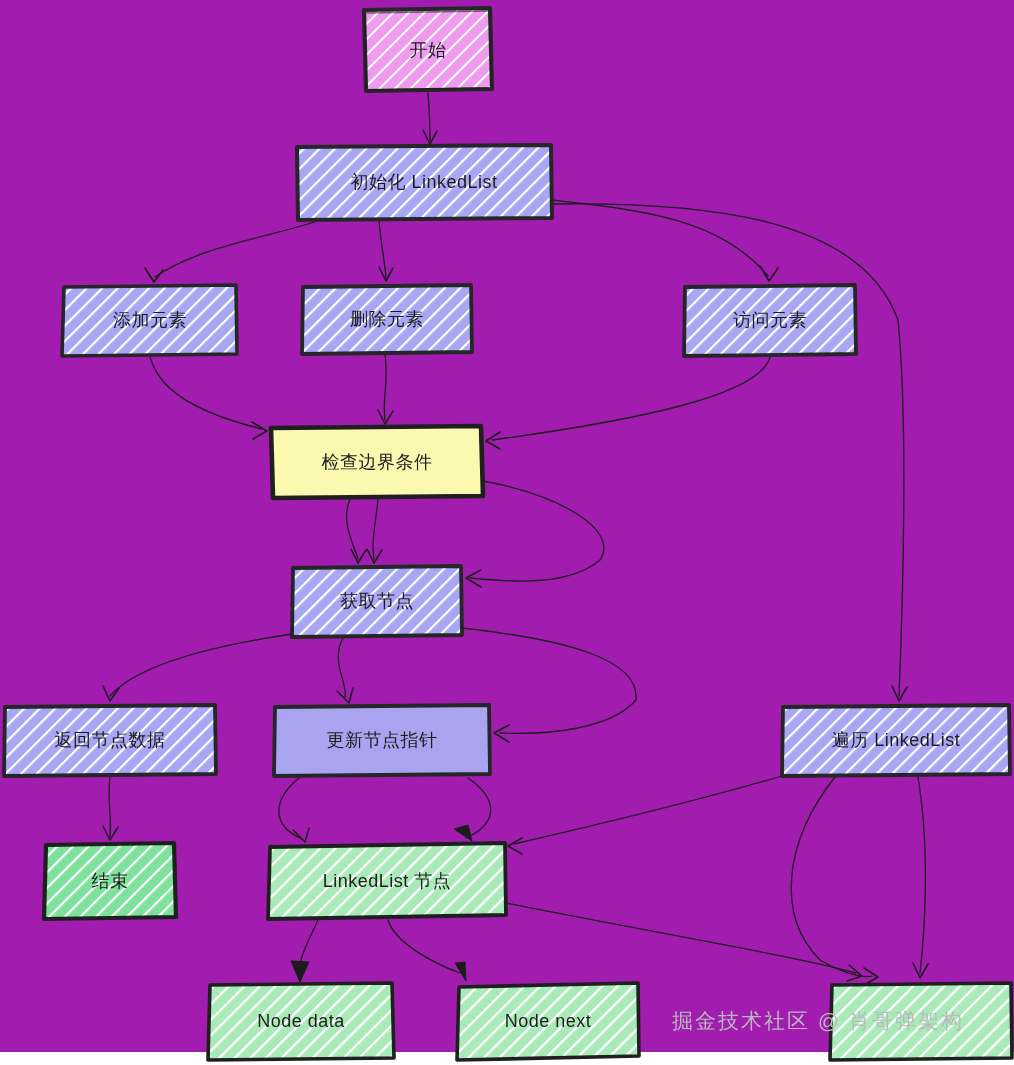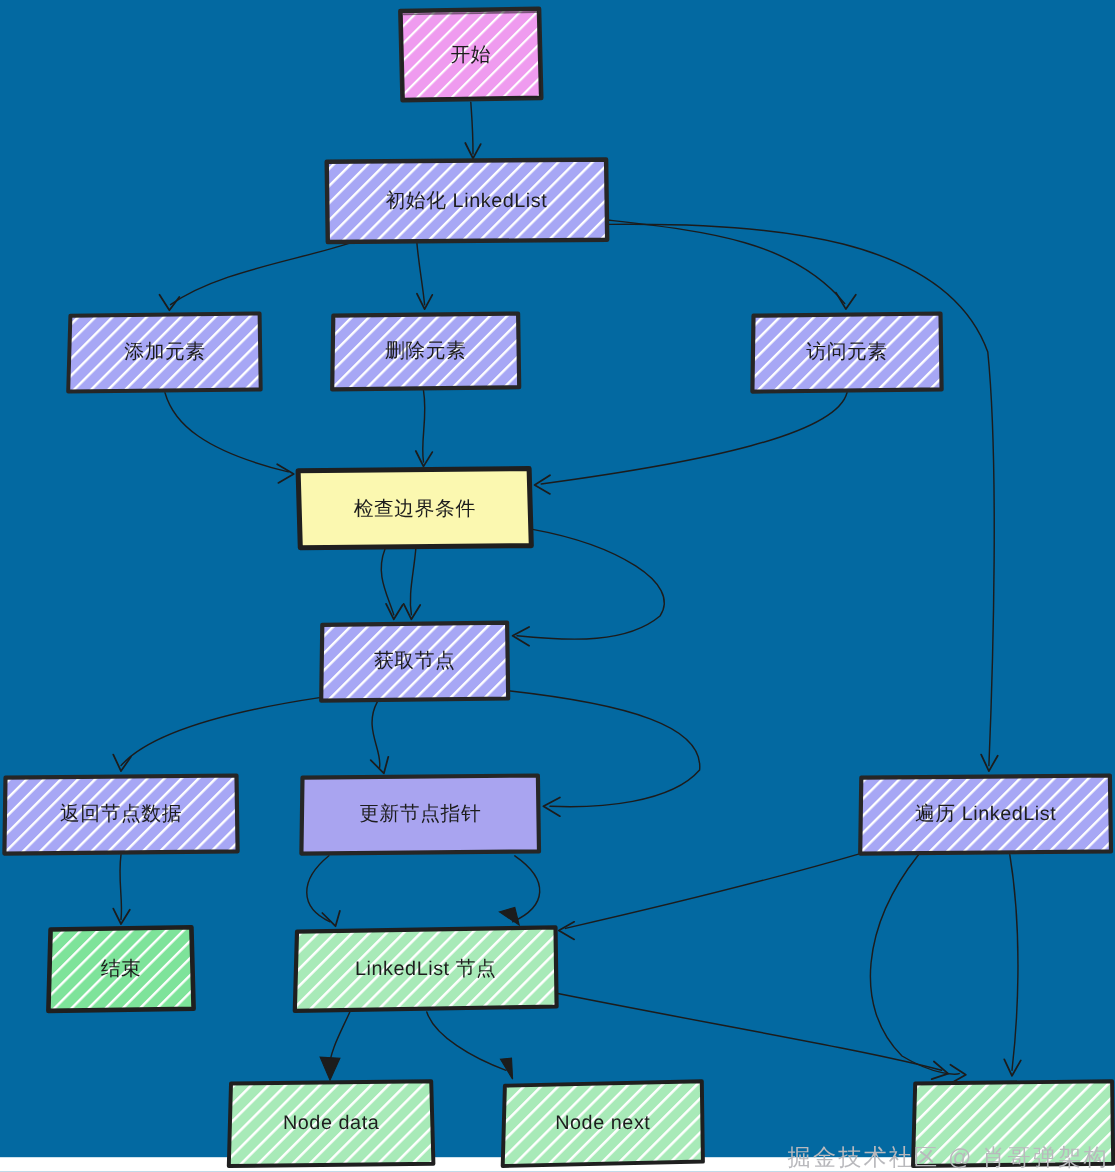--- a/index.html
+++ b/index.html
@@ -1,17 +1,17 @@
 <!DOCTYPE html>
 <html><head>
 <meta charset="utf-8">
 <style>
   html,body{margin:0;padding:0;background:#ffffff;}
   body{width:1014px;height:1065px;overflow:hidden;font-family:"Liberation Sans","DejaVu Sans",sans-serif;}
-  #stage{position:relative;width:1014px;height:1052px;background:#0369a1;}
+  #stage{position:relative;width:1014px;height:1052px;background:#a21caf;}
   #canvas{position:absolute;left:0;top:0;width:1014px;height:1065px;}
   .node-label{
     font-family:"Liberation Sans","DejaVu Sans",sans-serif;
     font-size:18px;
     fill:#1d1d1d;
     text-anchor:middle;
     dominant-baseline:middle;
     letter-spacing:0.5px;
   }
   .wm{
@@ -195,14 +195,14 @@
         <text class="node-label" x="548" y="1022">Node next</text>
       </g>
 
       <g>
         <path fill="url(#hatch-green)" stroke="#1f1f1f" stroke-width="3.6" stroke-linejoin="round" stroke-linecap="round" d="M 832 985 L 1011 983 L 1012 1058 L 830 1060 Z"></path>
         <text class="node-label" x="921" y="1022"></text>
       </g>
     </g>
   </svg>
 
-  <div class="wm" style="left:672px; top:1038px;margin-left:44px;">掘金技术社区 @ 肖哥弹架构</div>
+  <div class="wm" style="left:672px; top:1007px;">掘金技术社区 @ 肖哥弹架构</div>
 </div>
 
 </body></html>

